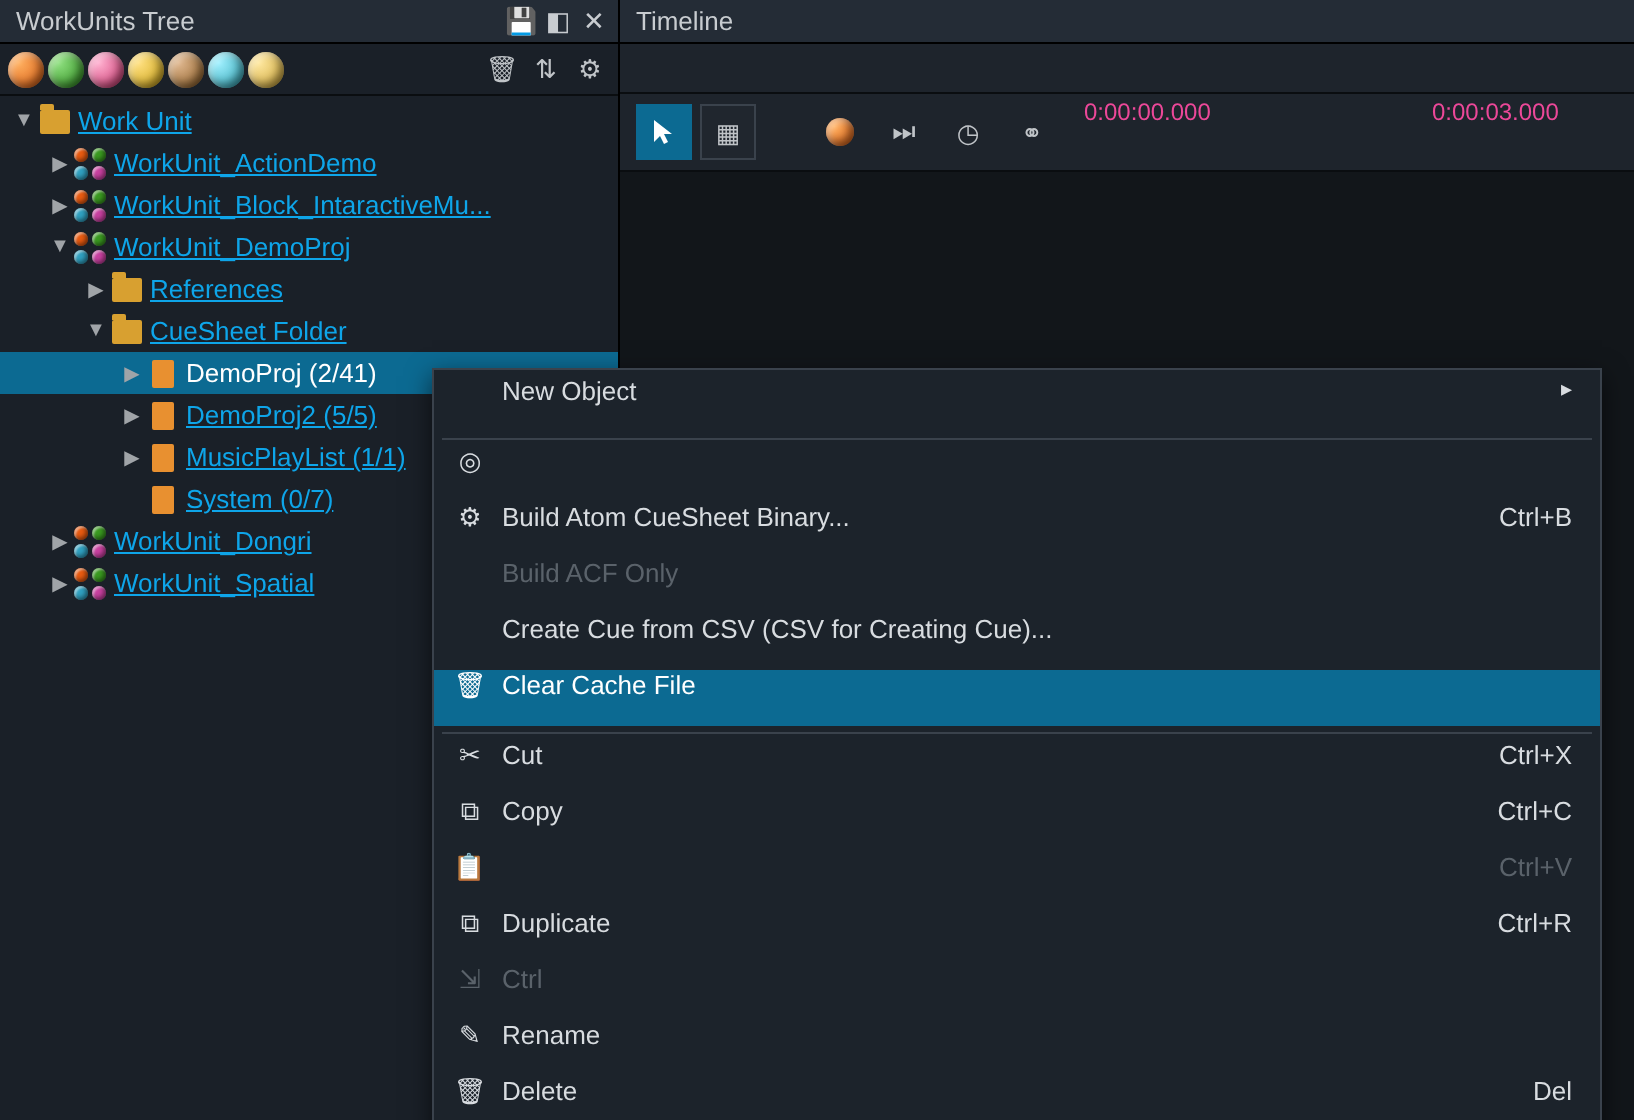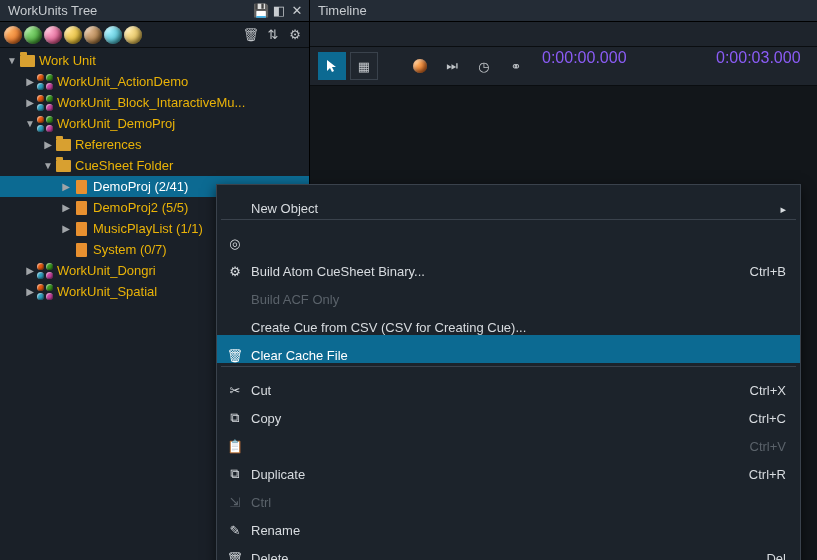--- a/index.html
+++ b/index.html
@@ -27,47 +27,47 @@
   .toolbar-ticon { width: 20px; height: 20px; display: flex; align-items: center; justify-content: center; color: #c0c4c8; cursor: pointer; margin-left: 2px; }
 
   .tree { flex: 1; overflow: hidden; padding-top: 2px; background: #1a2028; }
   .tree-row { display: flex; align-items: center; height: 21px; white-space: nowrap; overflow: hidden; cursor: default; }
   .tree-row.selected { background: #0c6a92; color: #fff; }
   .indent { display:inline-block; }
   .arrow { width: 12px; display:inline-flex; justify-content:center; color:#a0a4a8; font-size:10px; cursor:pointer; }
   .arrow.empty { visibility: hidden; }
   .ticon { width: 18px; height: 16px; display:inline-flex; align-items:center; justify-content:center; margin-right: 3px; }
   .tlabel { color: inherit; }
-  .tree-row:not(.selected) .tlabel { color: #eab308; }
+  .tree-row:not(.selected) .tlabel { color: #0ea5e9; text-decoration: underline; }
   
   .folder-icon { width:15px; height:12px; background:#d8a030; border-radius:1px; position:relative; }
   .folder-icon::before { content:""; position:absolute; top:-3px; left:0; width:7px; height:3px; background:#d8a030; border-radius:1px 1px 0 0; }
   .file-icon { width:11px; height:14px; background:#fff; border-radius:1px; position:relative; }
   .file-icon.orange { background:#e89030; }
   .wu-icon { width:16px; height:16px; position:relative; }
   .wu-icon .c { position:absolute; width:7px; height:7px; border-radius:50%; box-shadow: inset -1px -1px 2px rgba(0,0,0,0.5), inset 1px 1px 1px rgba(255,255,255,0.5);}
   .wu-icon .c1 { top:0; left:0; background:#e85a10;}
   .wu-icon .c2 { top:0; right:0; background:#3a9a20;}
   .wu-icon .c3 { bottom:0; left:0; background:#30a0c0;}
   .wu-icon .c4 { bottom:0; right:0; background:#c840a0;}
 
   
   .right-panel { flex:1; background:#1e242c; display:flex; flex-direction:column; }
   .right-panel .panel-header { background:#242c36; justify-content: flex-start; }
   .timeline-toolbar { display:flex; align-items:center; padding:6px 8px; gap:4px; border-bottom:1px solid #0a0d10; height: 54px; background:#1e242c;}
   .tlbtn { width:28px; height:28px; border:1px solid #3a424c; background:#20262e; display:flex; align-items:center; justify-content:center; cursor:pointer; color:#c0c4c8;}
   .tlbtn.active { background:#0c6a92; border-color:#0c6a92; color:#fff;}
-  .ruler-label { position:absolute; top:2px; color:#8b5cf6; font-size:16px;}
+  .ruler-label { position:absolute; top:2px; color:#ec4899; font-size:12px;}
   .tick { width:1px; background:#50565c; margin-right:28px; height:6px; align-self:flex-end;}
   .tick.major { height:12px; background:#888;}
   .timeline-body { flex:1; background:#12161a; }
 
   
   .ctxmenu { position:absolute; left:216px; top:184px; width:585px; background:#1c232b; border:1px solid #3a424c; box-shadow:0 4px 12px rgba(0,0,0,0.6); padding:3px 0; z-index:100;}
-  .ctx-item { display:flex; align-items:flex-end; height:28px; padding:0 14px 0 8px; cursor:default;}
+  .ctx-item { display:flex; align-items:flex-start; height:28px; padding:0 14px 0 8px; cursor:default;}
   .ctx-item.highlight { background:#0c6a92; color:#fff;}
   .ctx-item.disabled { color:#5a626a; }
   .ctx-item:not(.disabled):not(.highlight) { color:#d8dce0; }
   .ctx-item.submenu::after { content:"▸"; margin-left:auto; color:inherit; font-size:11px;}
   .ctx-icon { width:20px; display:inline-flex; justify-content:center; margin-right:6px; font-size:13px;}
   .ctx-label { flex:1; }
   .ctx-shortcut { margin-left:auto; }
   .ctx-sep { height:1px; background:#3a424c; margin:3px 4px;}
 </style>
 </head>

